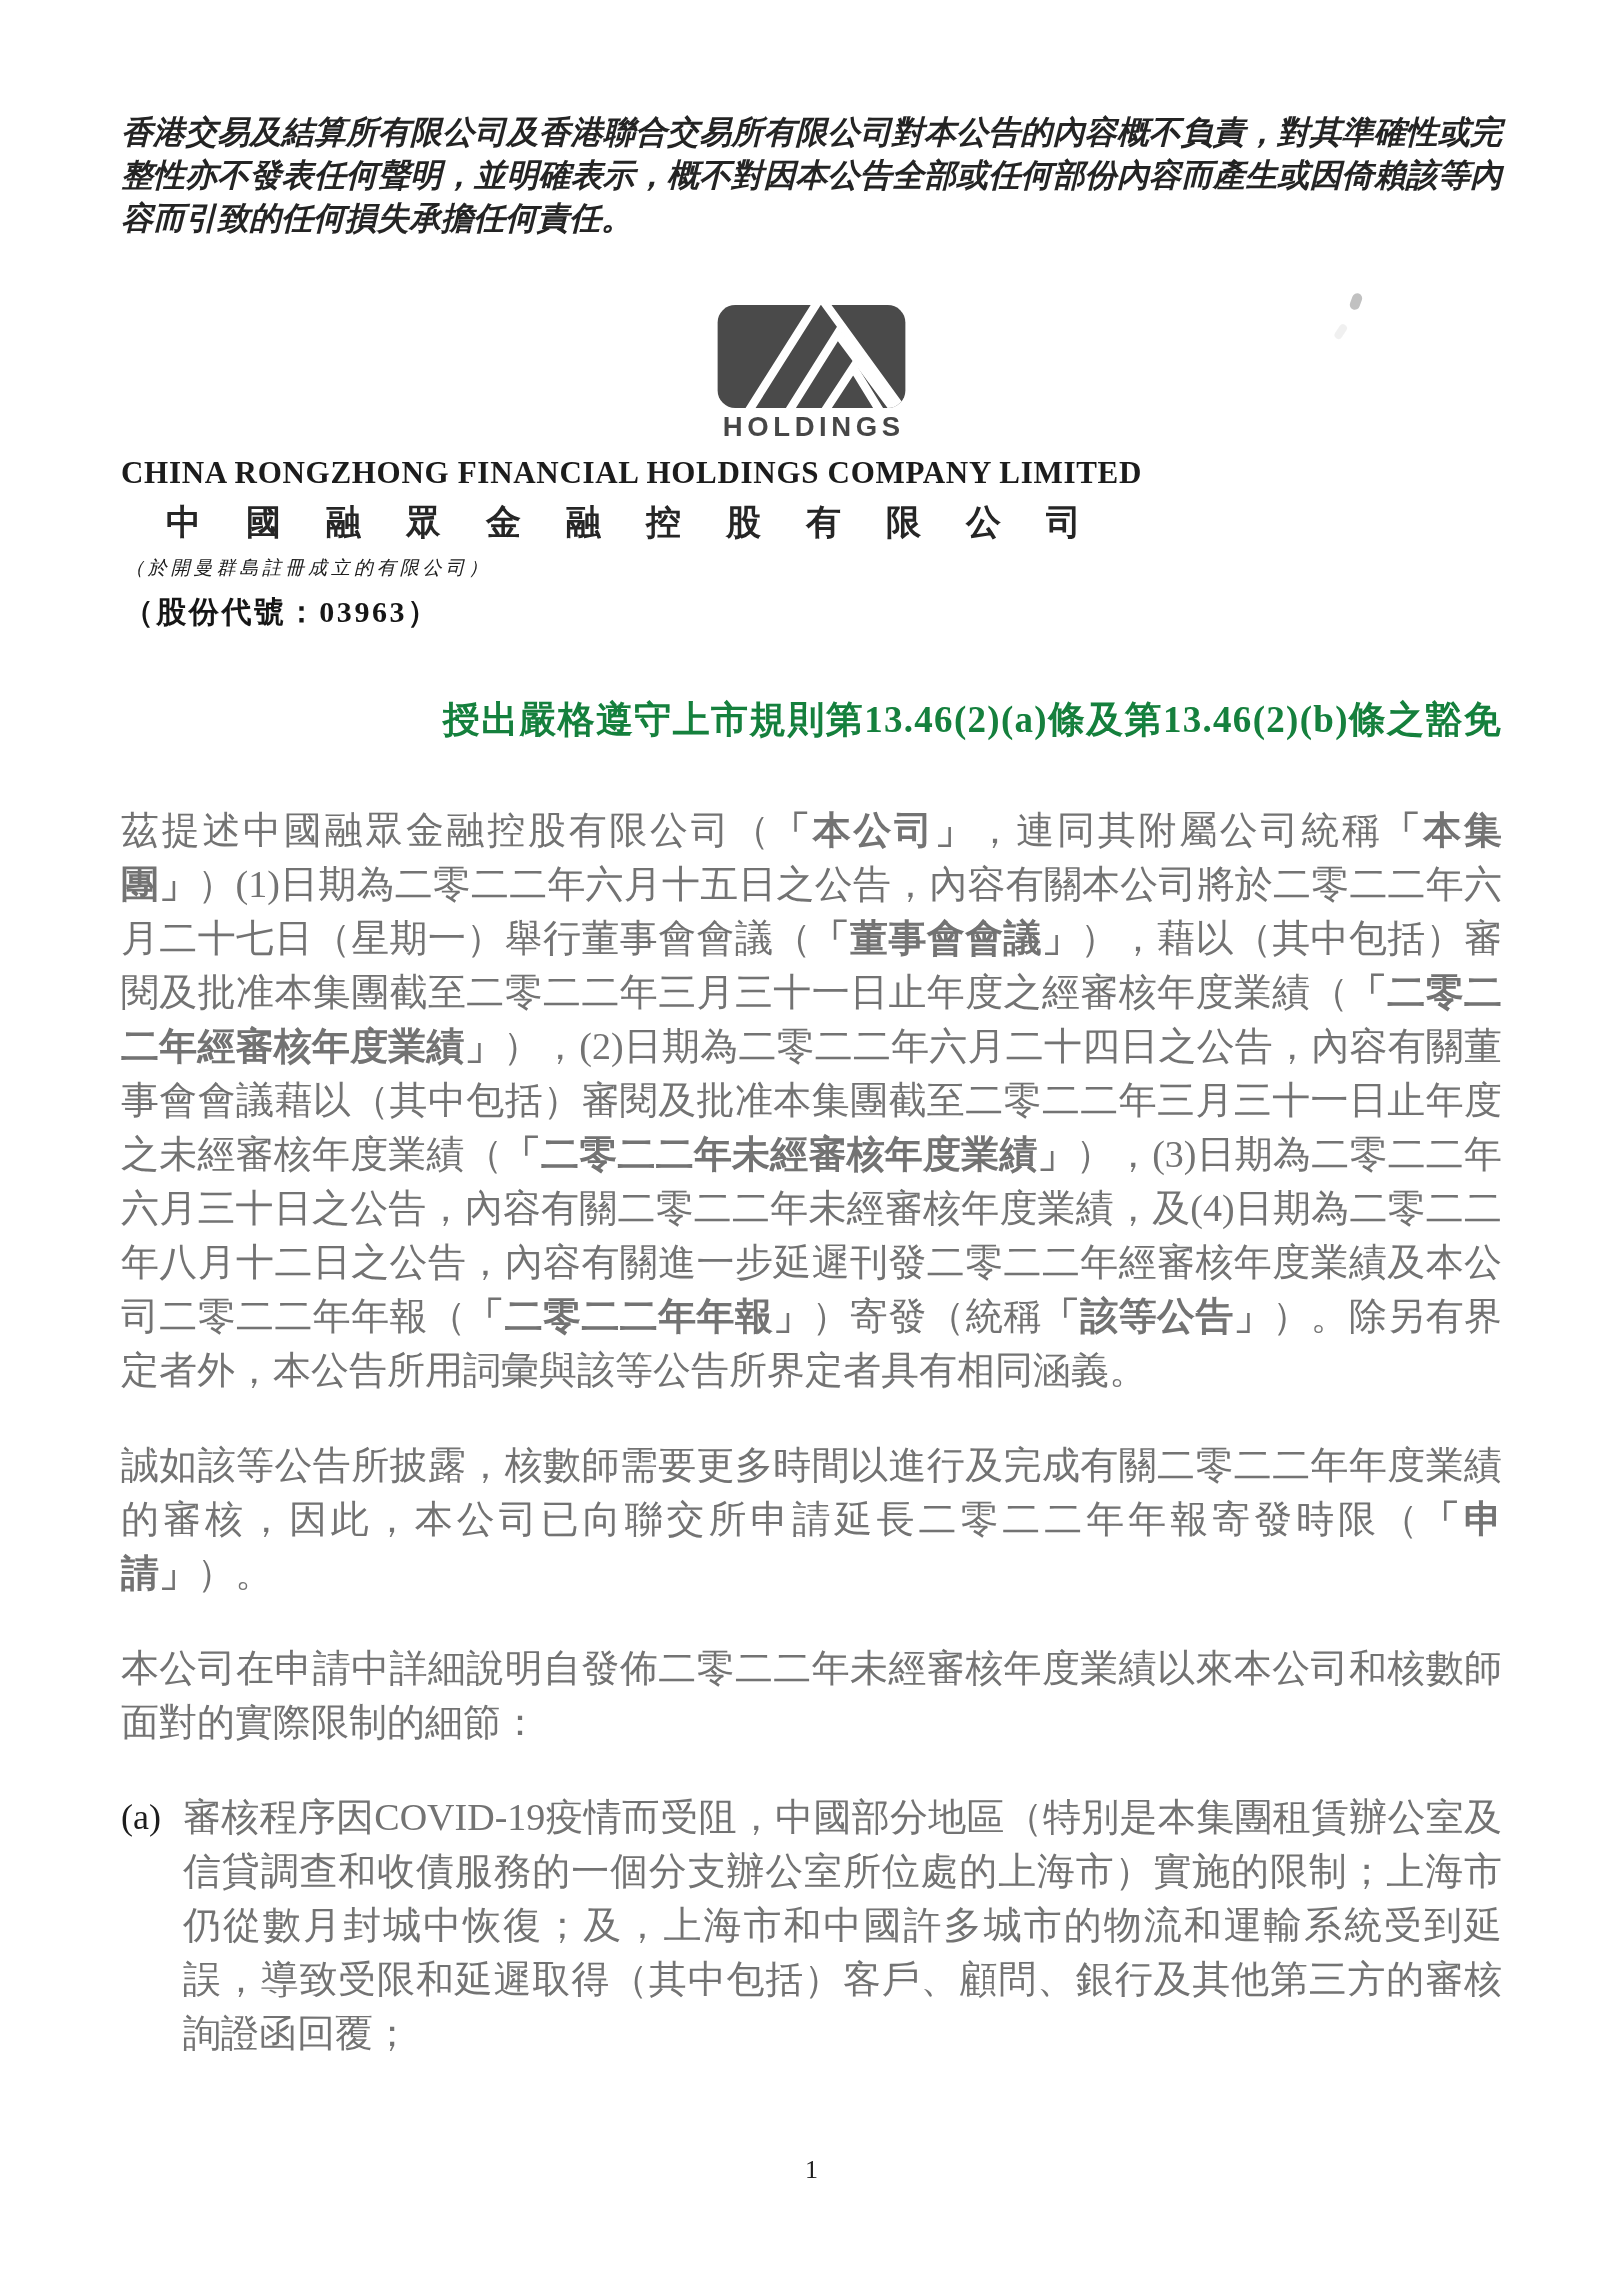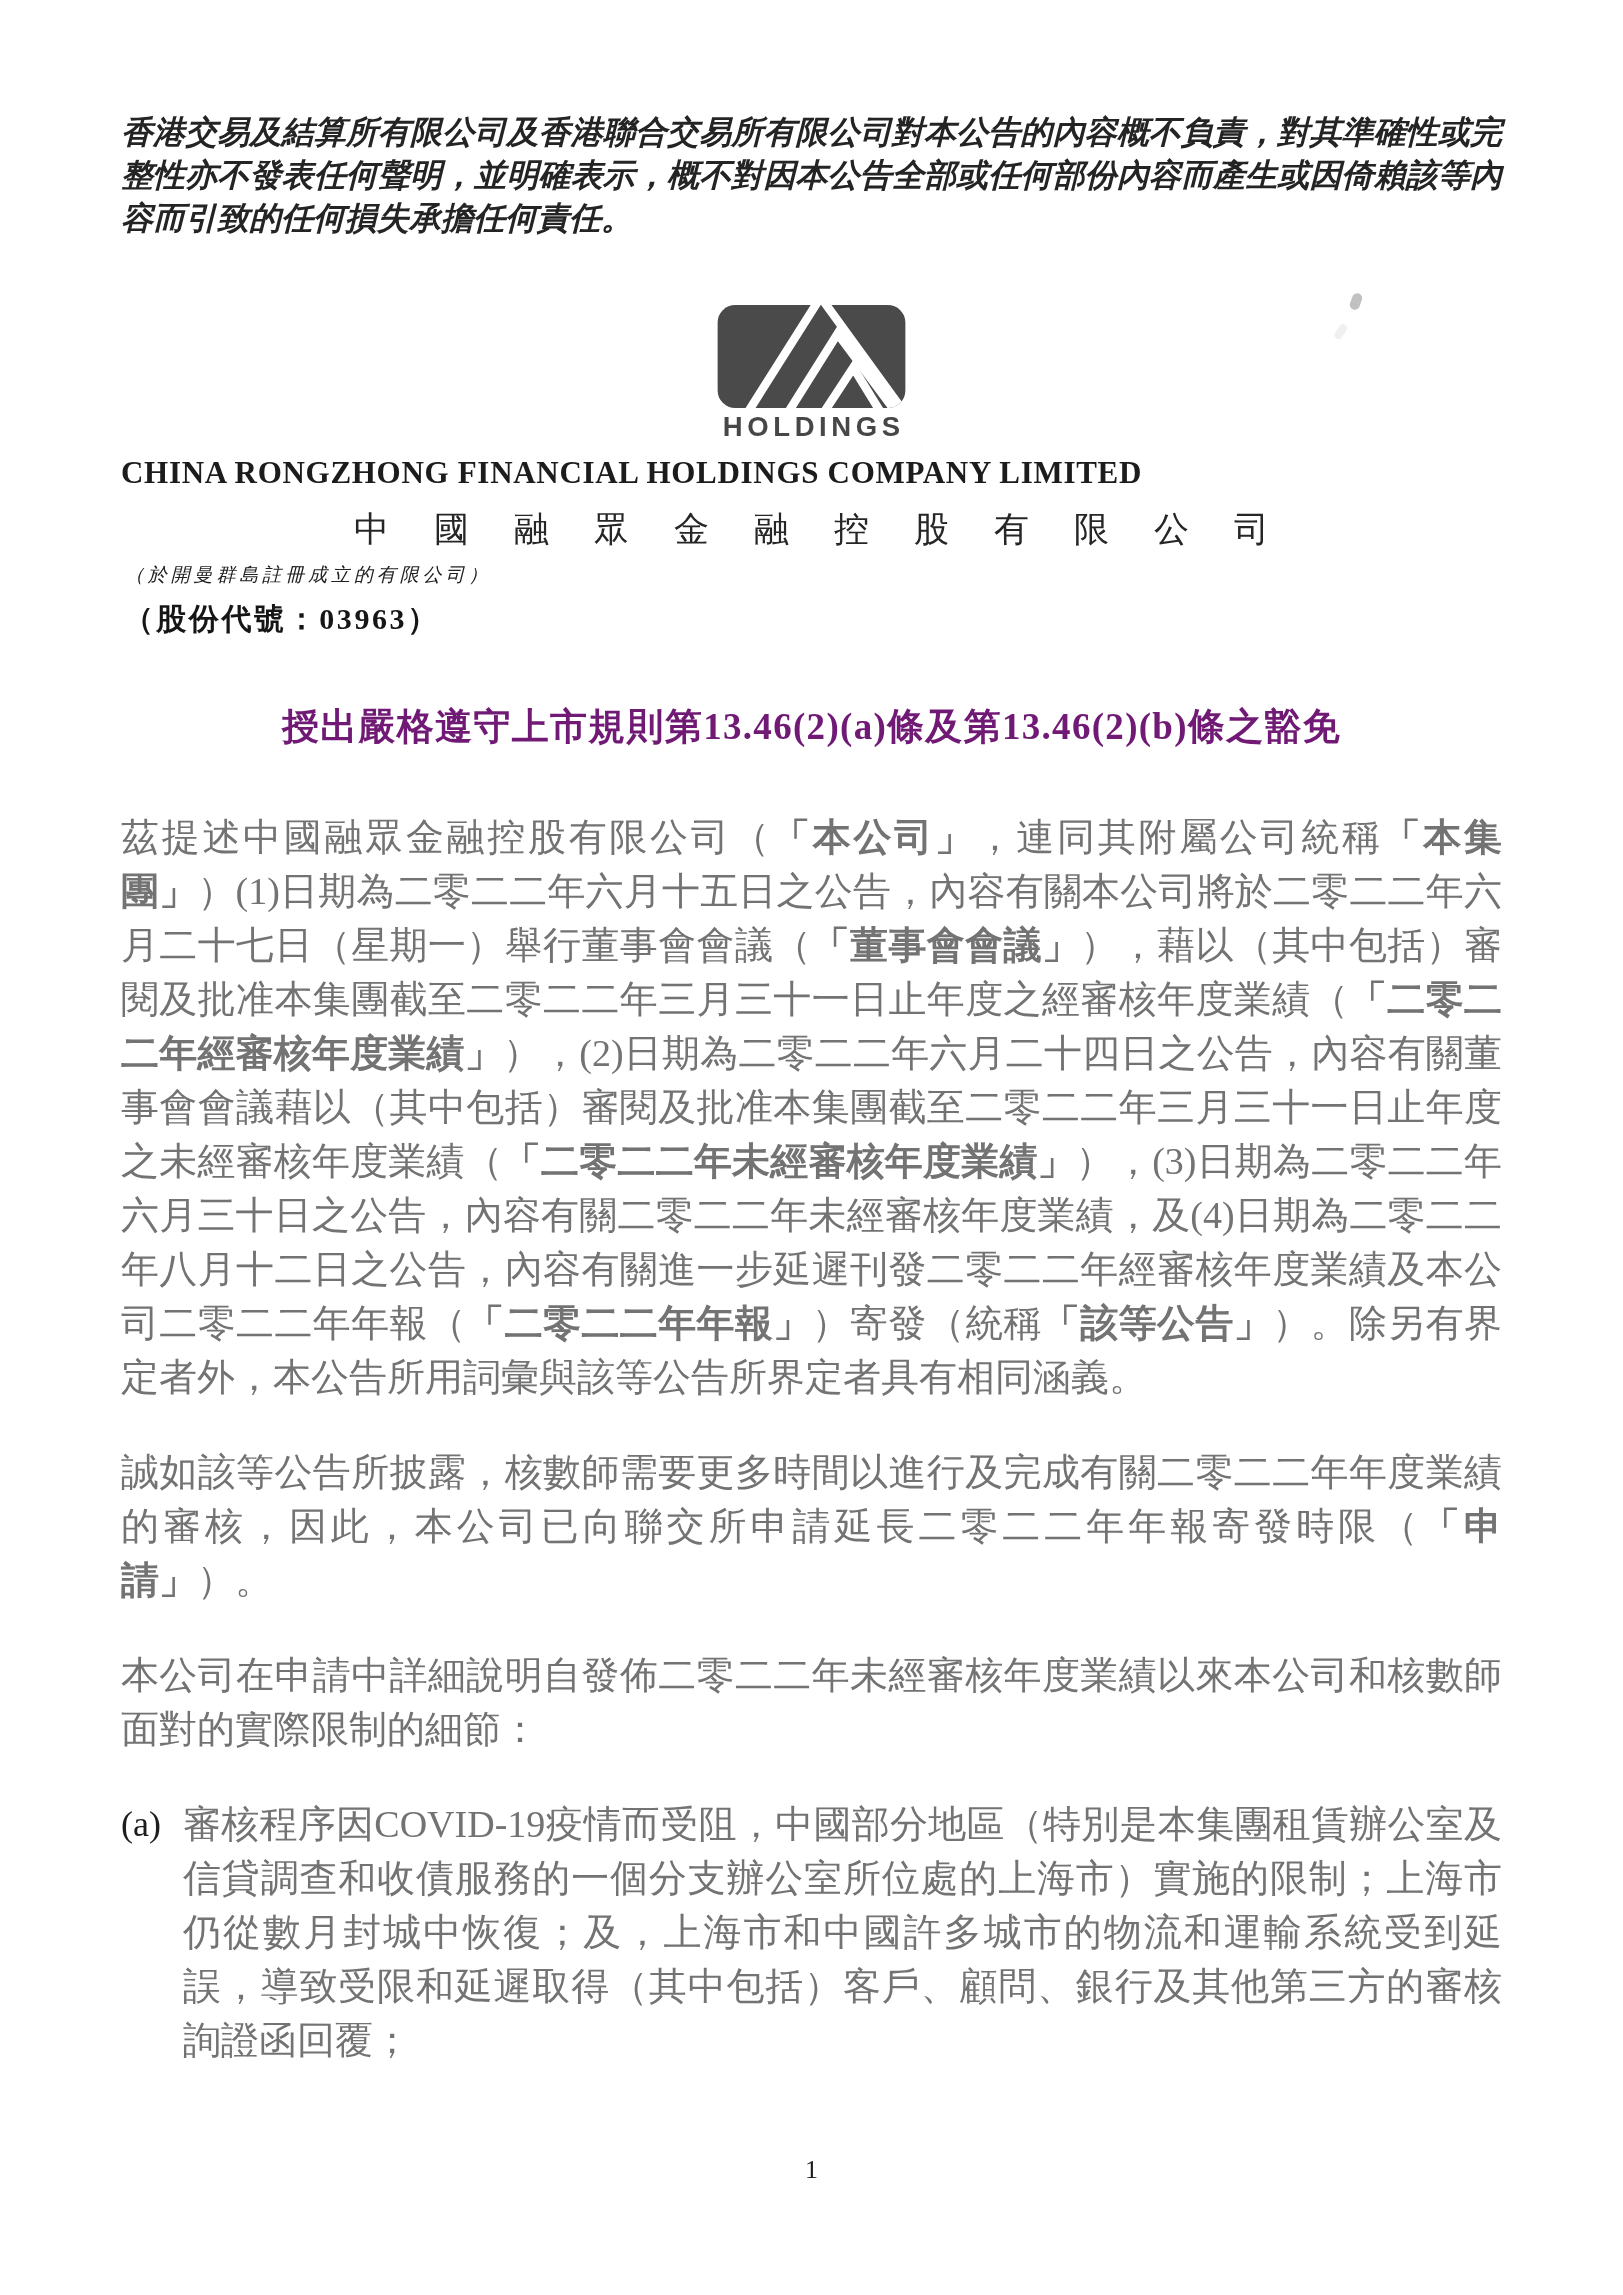--- a/index.html
+++ b/index.html
@@ -46,24 +46,24 @@
   }
   .name-en {
     margin: 11.8px 0 0 0;
     text-align: left;
     font-size: 31px;
     font-weight: 700;
     letter-spacing: 0.7px;
     color: #1c1c1c;
   }
   .name-zh {
-    margin-top: 15px;
-    text-align: center;
+    margin-top: 8px;
+    text-align: left;
     font-family: "Liberation Sans", "DejaVu Sans", sans-serif;
-    font-weight: 400;
+    font-weight: 700;
     font-size: 35px;
     letter-spacing: 45px;
     text-indent: 45px;
     color: #262626;
   }
   .inc-note {
     margin-top: 9.2px;
     font-style: italic;
     font-size: 19px;
     letter-spacing: 3.9px;
@@ -74,25 +74,25 @@
     margin-top: 10.5px;
     text-align: left;
     font-weight: 700;
     font-size: 30px;
     letter-spacing: 2.6px;
     text-indent: 2.6px;
     color: #161616;
   }
   .title {
     margin: 62px 0 0 0;
-    text-align: center;
+    text-align: right;
     font-weight: 700;
     font-size: 37px;
     letter-spacing: 1.3px;
-    color: #701a75;
+    color: #15803d;
   }
   .body {
     font-size: 38px;
     line-height: 54px;
     text-align: justify;
     color: #737373;
   }
   .para { margin: 41px 0 0 0; }
   .para.first { margin-top: 58px; }
   .body b { font-weight: 700; }

